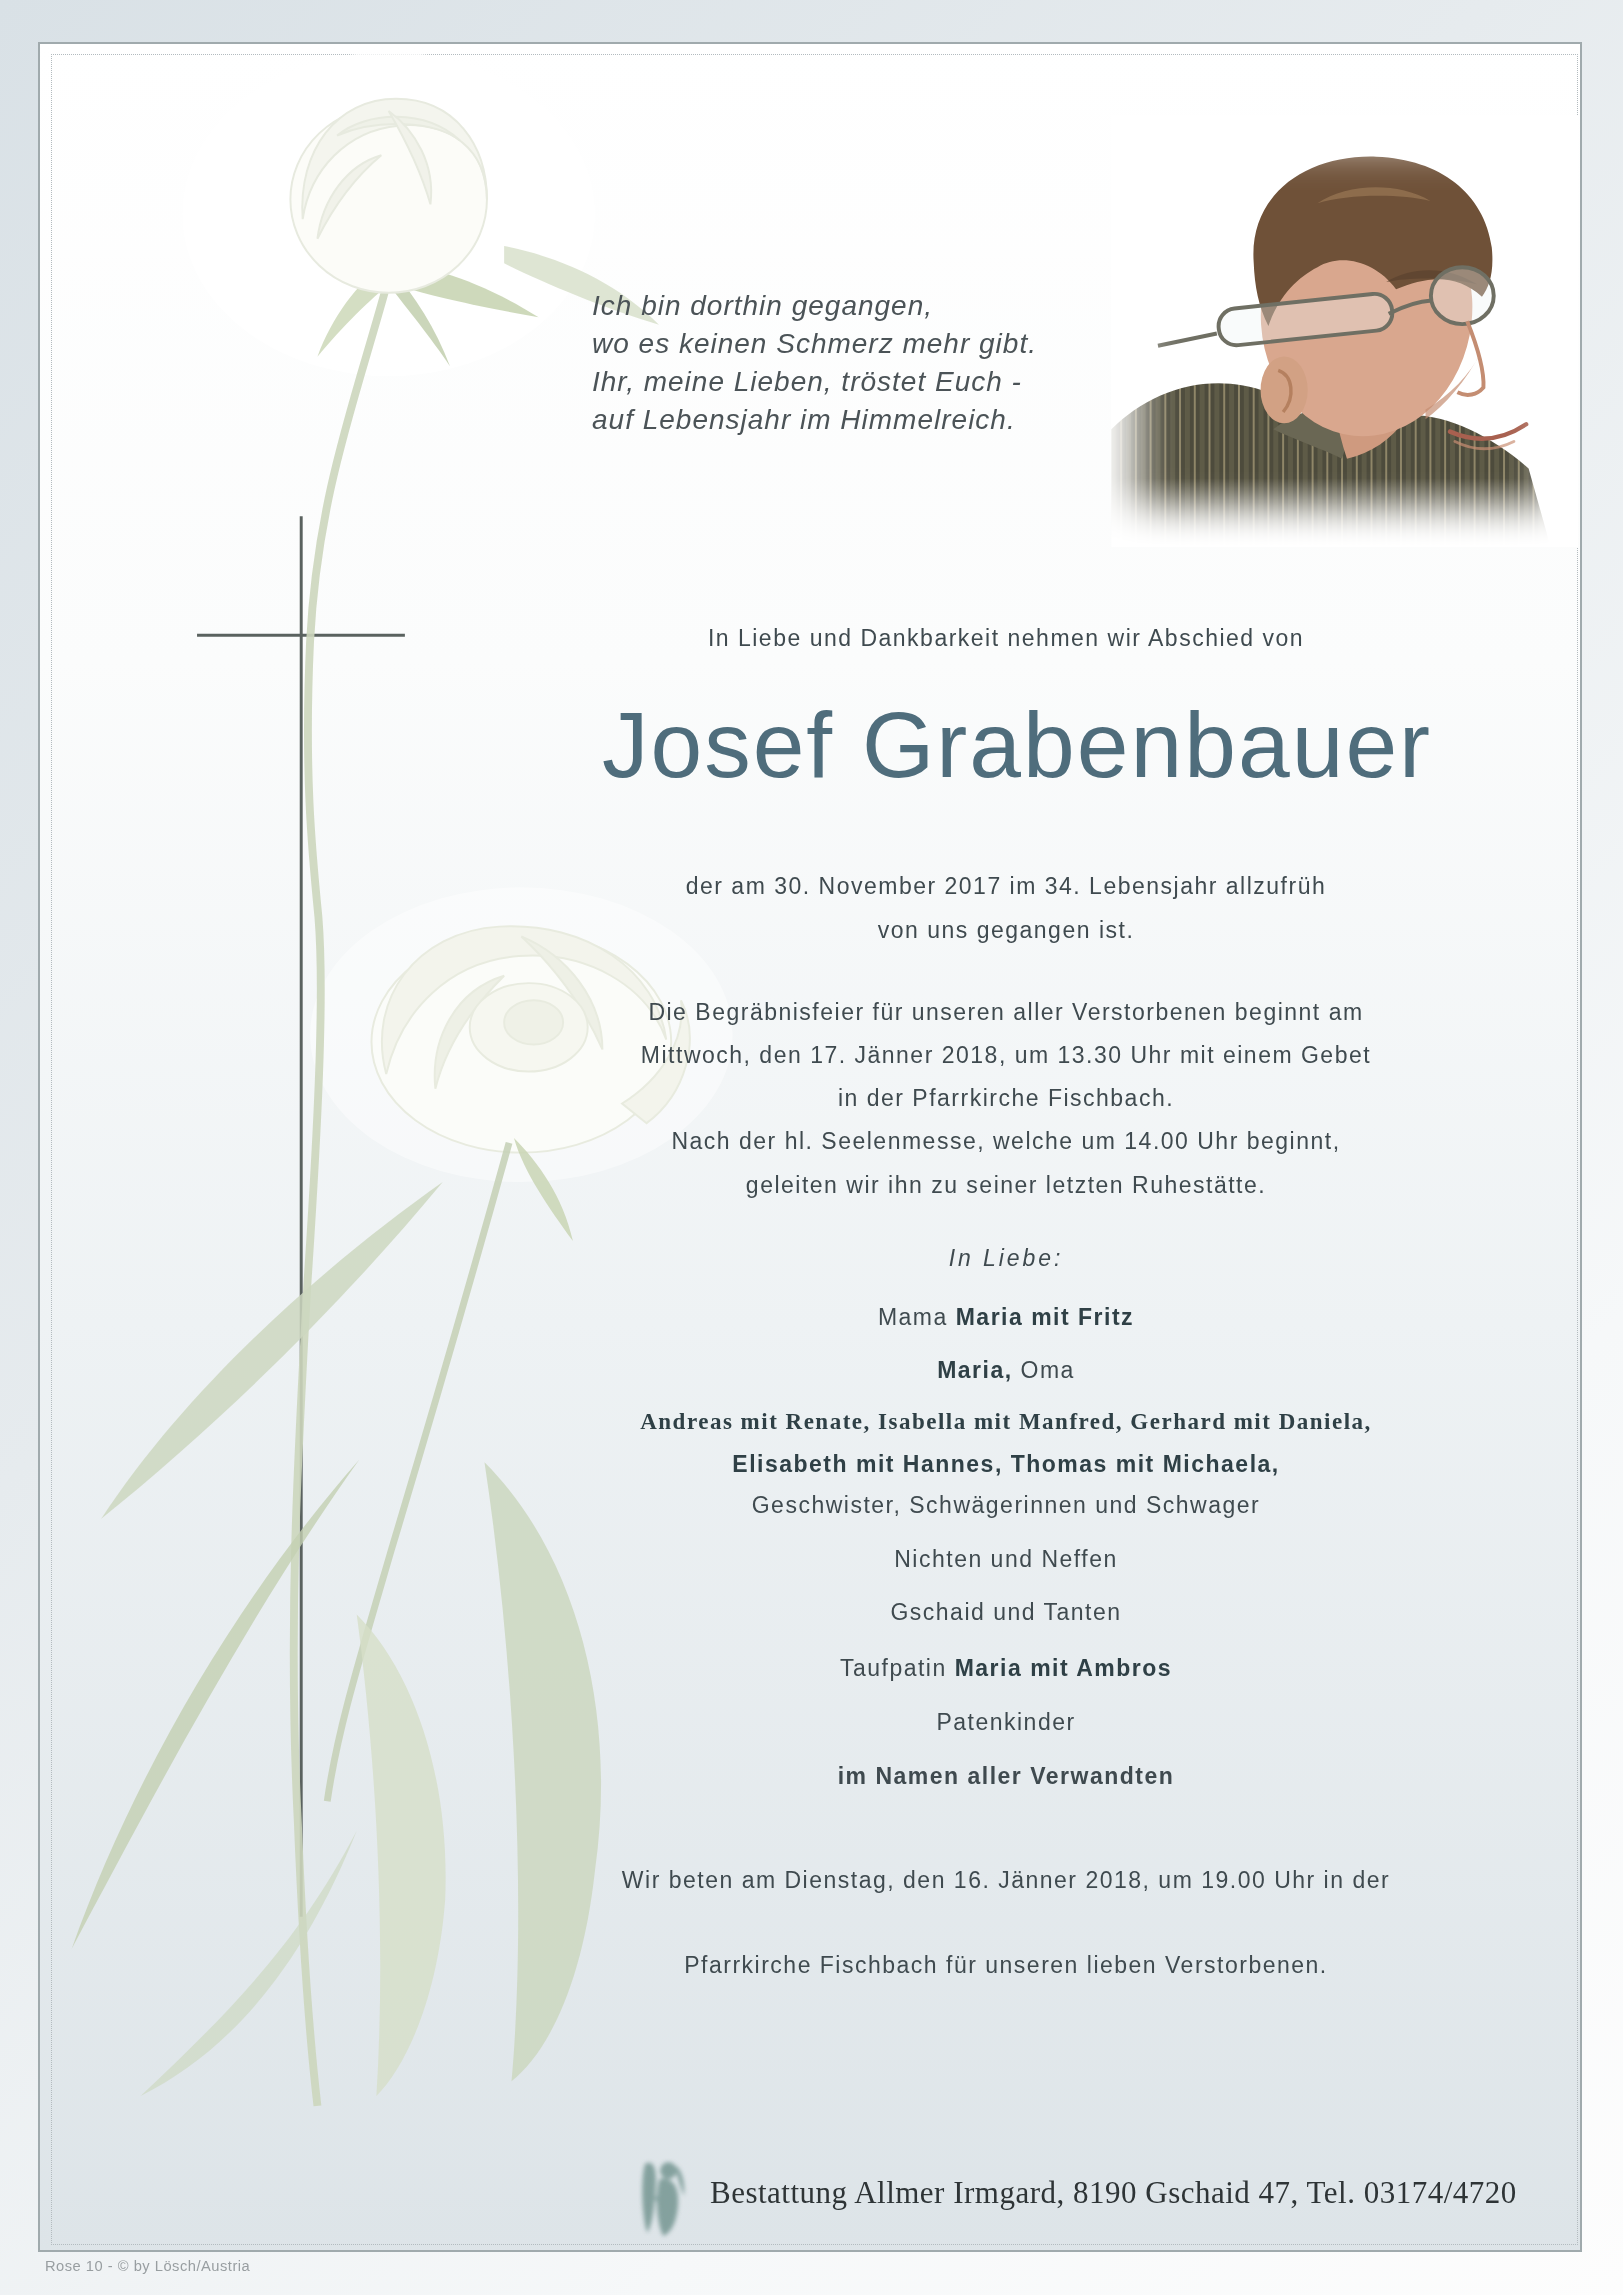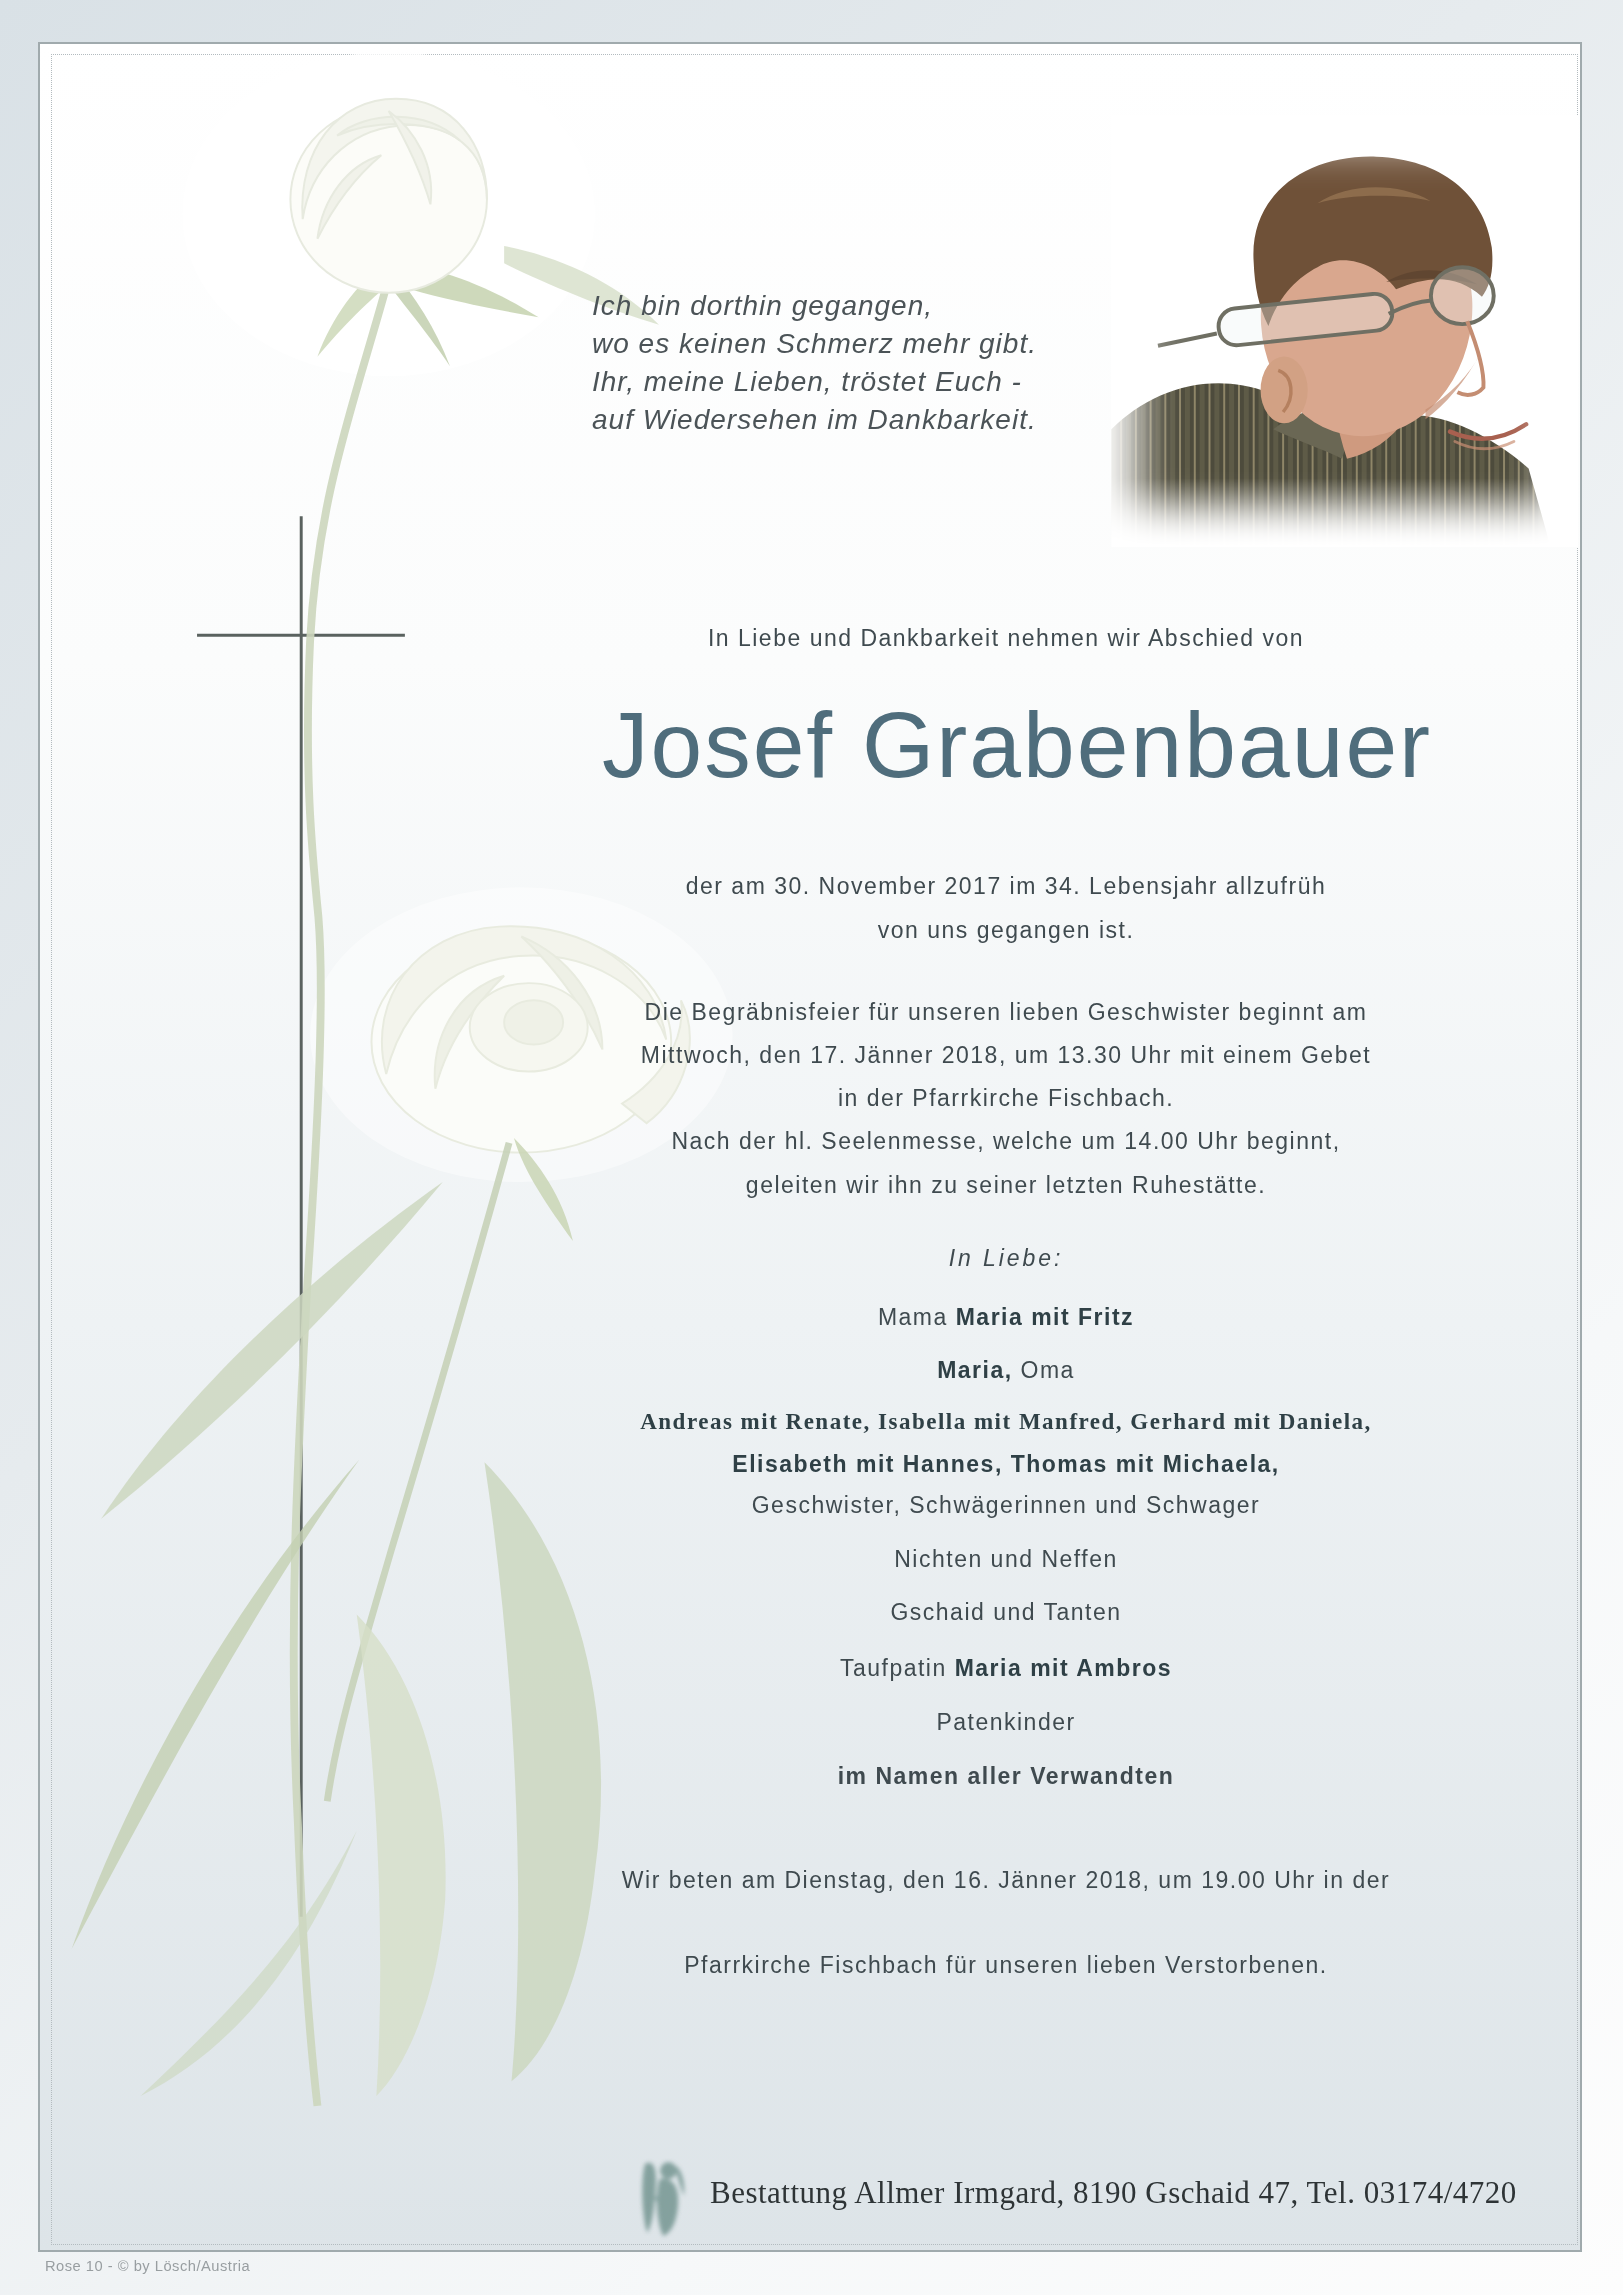--- a/index.html
+++ b/index.html
@@ -158,31 +158,31 @@
   <path d="M700,665 Q760,695 820,665" fill="none" stroke="#c98f74" stroke-width="6" stroke-linecap="round" opacity="0.7"></path>
 
   <rect x="0" y="740" width="950" height="140" fill="url(#fade)"></rect>
 </svg>
 </div>
 
 <div class="poem">
   <div>Ich bin dorthin gegangen,</div>
   <div>wo es keinen Schmerz mehr gibt.</div>
   <div>Ihr, meine Lieben, tröstet Euch -</div>
-  <div>auf Wiedersehen im Dankbarkeit.</div>
+  <div>auf Lebensjahr im Himmelreich.</div>
 </div>
 
 <div class="txt" style="top:625px;">In Liebe und Dankbarkeit nehmen wir Abschied von</div>
 
 <div class="name">Josef Grabenbauer</div>
 
 <div class="txt" style="top:873px;">der am 30. November 2017 im 34. Lebensjahr allzufrüh</div>
 <div class="txt" style="top:917px;">von uns gegangen ist.</div>
 
-<div class="txt" style="top:999px;">Die Begräbnisfeier für unseren lieben Geschwister beginnt am</div>
+<div class="txt" style="top:999px;">Die Begräbnisfeier für unseren aller Verstorbenen beginnt am</div>
 <div class="txt" style="top:1042px;">Mittwoch, den 17. Jänner 2018, um 13.30 Uhr mit einem Gebet</div>
 <div class="txt" style="top:1085px;">in der Pfarrkirche Fischbach.</div>
 <div class="txt" style="top:1128px;">Nach der hl. Seelenmesse, welche um 14.00 Uhr beginnt,</div>
 <div class="txt" style="top:1172px;">geleiten wir ihn zu seiner letzten Ruhestätte.</div>
 
 <div class="txt italic" style="top:1245px;letter-spacing:2.9px;">In Liebe:</div>
 
 <div class="txt" style="top:1304px;"><span>Mama </span><span class="bseg">Maria mit Fritz</span></div>
 
 <div class="txt" style="top:1357px;"><span class="bseg">Maria,</span><span> Oma</span></div>

